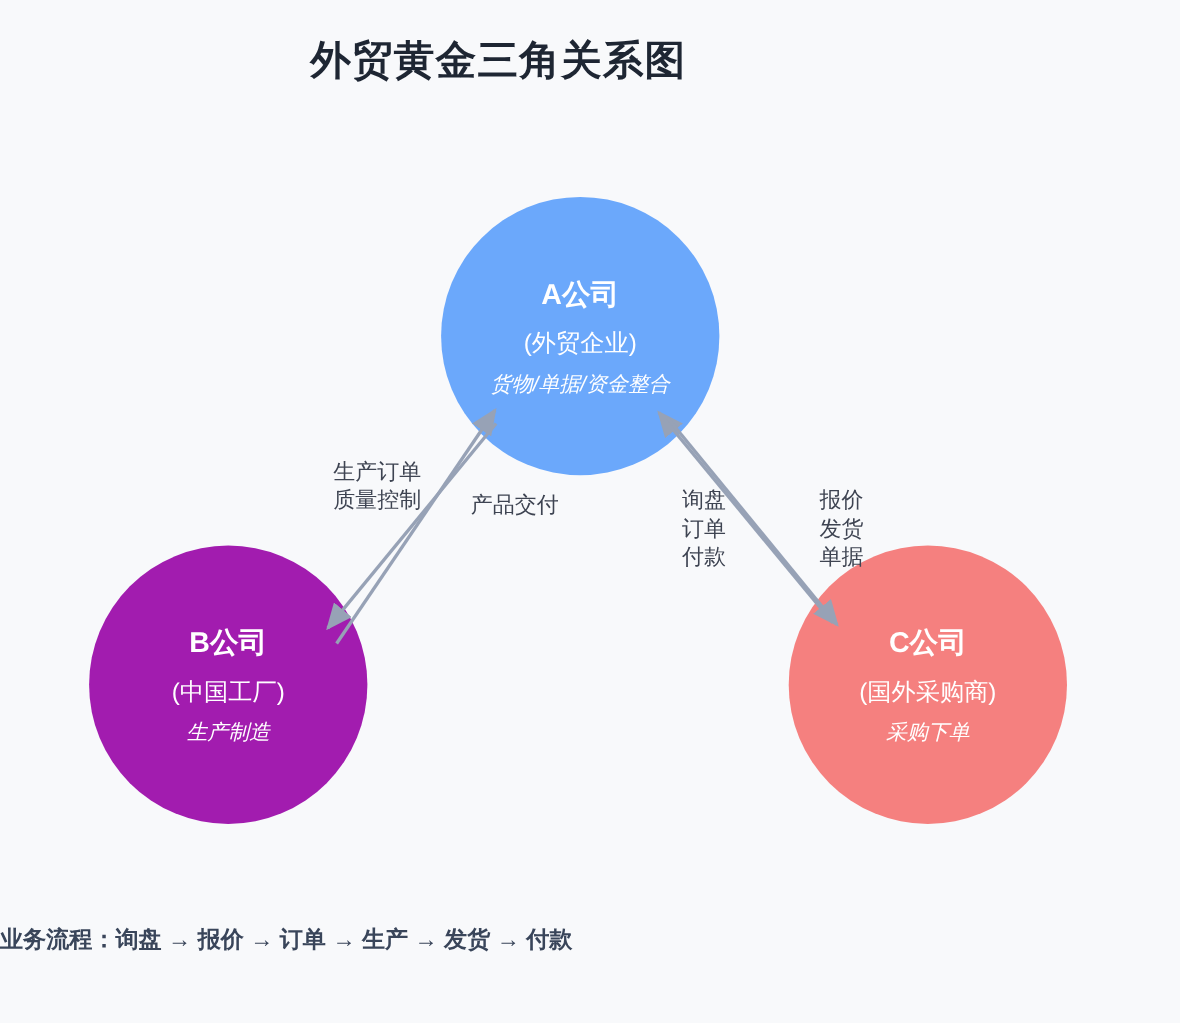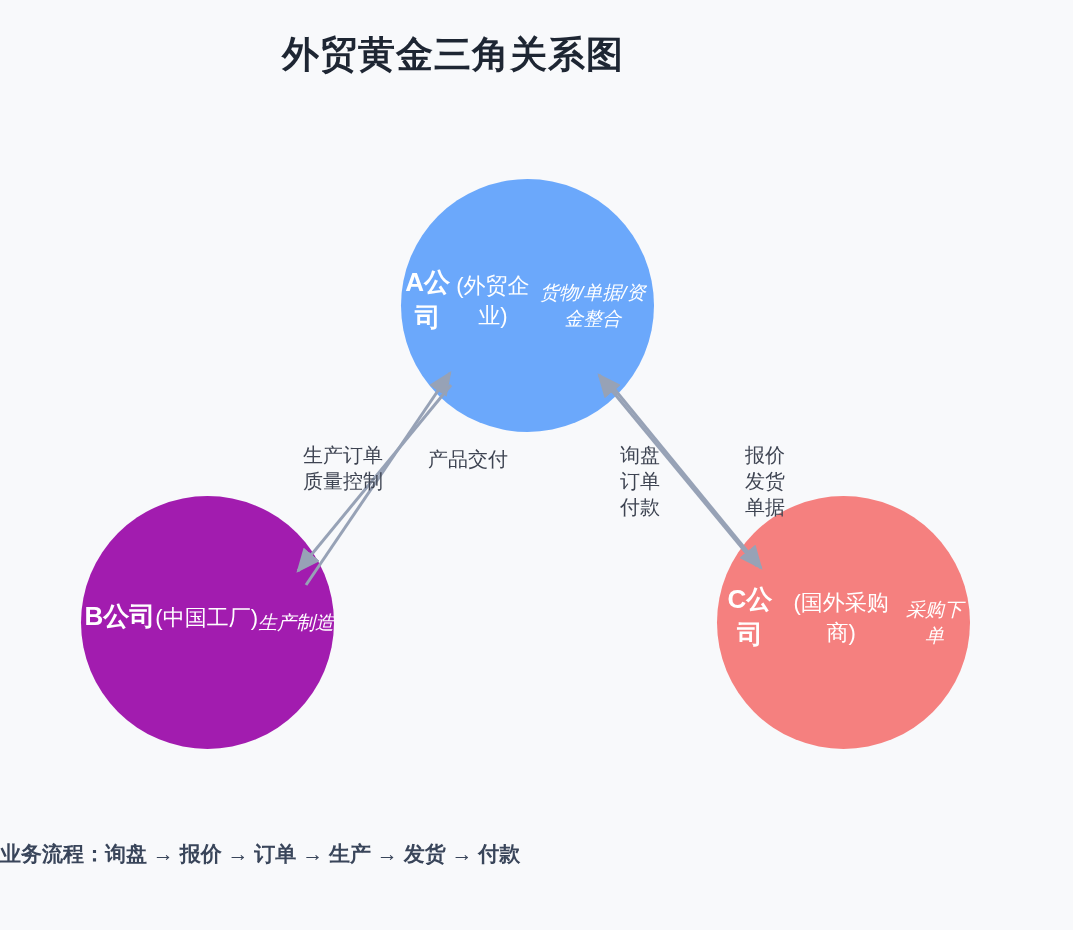--- a/index.html
+++ b/index.html
@@ -25,34 +25,34 @@
     color:var(--title-color);letter-spacing:1px;
   }
   .arrows{
     position:absolute;left:0;top:0;width:1073px;height:930px;
     pointer-events:none;z-index:3;
   }
   .arrows line{stroke:var(--arrow-color);stroke-width:3;}
   .arrows marker path{fill:var(--arrow-color);}
   .node{
     position:absolute;width:253px;height:253px;border-radius:50%;
-    display:flex;flex-direction:row;align-items:center;justify-content:flex-end;
+    display:flex;flex-direction:column;align-items:center;justify-content:center;
     text-align:center;color:var(--node-text);z-index:2;
   }
   .node-a{left:401px;top:179px;background:#6ba8fb;}
   .node-b{left:81px;top:496px;background:#46d2a0;}
   .node-c{left:717px;top:496px;background:#f5807f;}
   .node-title{font-size:26px;font-weight:bold;margin-bottom:12px;}
   .node-subtitle{font-size:22px;margin-bottom:9px;}
   .node-desc{font-size:19px;font-style:italic;}
   .edge-label{
     position:absolute;font-size:20px;line-height:26px;
     color:var(--label-color);white-space:pre-line;z-index:4;
   }
-  .label-a-to-b{left:303px;top:442px;}
+  .label-a-to-b{left:303px;top:416px;}
   .label-b-to-a{left:428px;top:446px;}
   .label-c-to-a{left:620px;top:442px;}
   .label-a-to-c{left:745px;top:442px;}
   .flow-footer{
     position:absolute;top:840px;left:0;width:100%;
     text-align:left;font-size:21px;font-weight:bold;
     color:var(--footer-color);
   }
 </style>
 </head>

